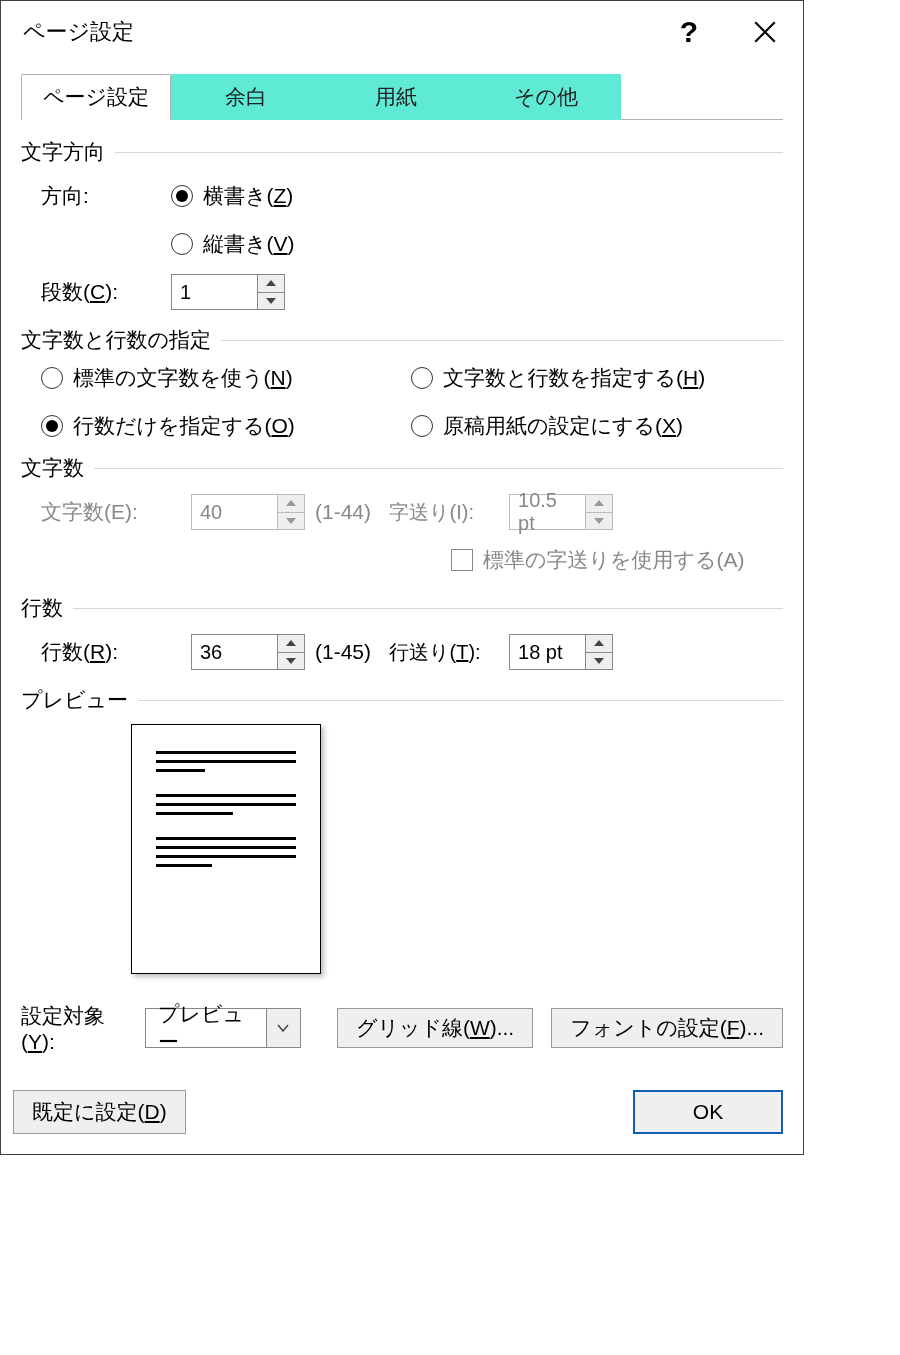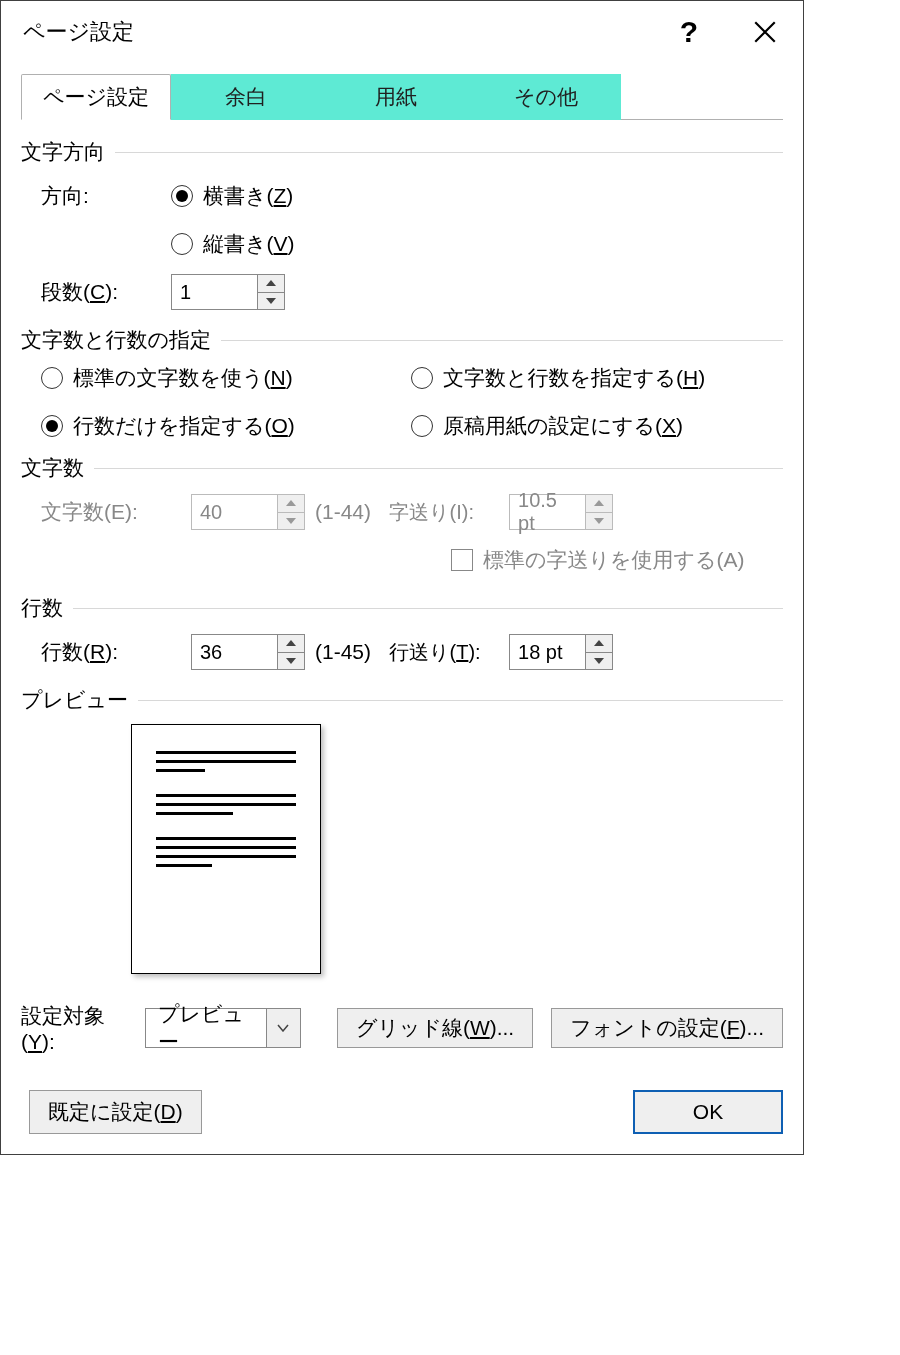--- a/index.html
+++ b/index.html
@@ -158,21 +158,21 @@
 
   .btn-std {
     height: 40px; padding: 0 18px;
     border: 1px solid #999; background: #efefef;
     font-size: 21px; display: inline-flex; align-items: center;
     white-space: nowrap;
   }
 
   .dlg-buttons {
     display: flex; align-items: center;
-    padding: 16px 20px 20px 28px; gap: 16px;
+    padding: 16px 20px 20px 12px; gap: 16px;
   }
   .dlg-buttons .spacer { flex: 1; }
   .dlg-buttons .btn-std { height: 44px; min-width: 150px; justify-content: center; }
   .dlg-buttons .btn-std.default { border: 2px solid #0e5fb3; }
 
   .ul { text-decoration: underline; }
 </style>
 </head>
 <body>
 

